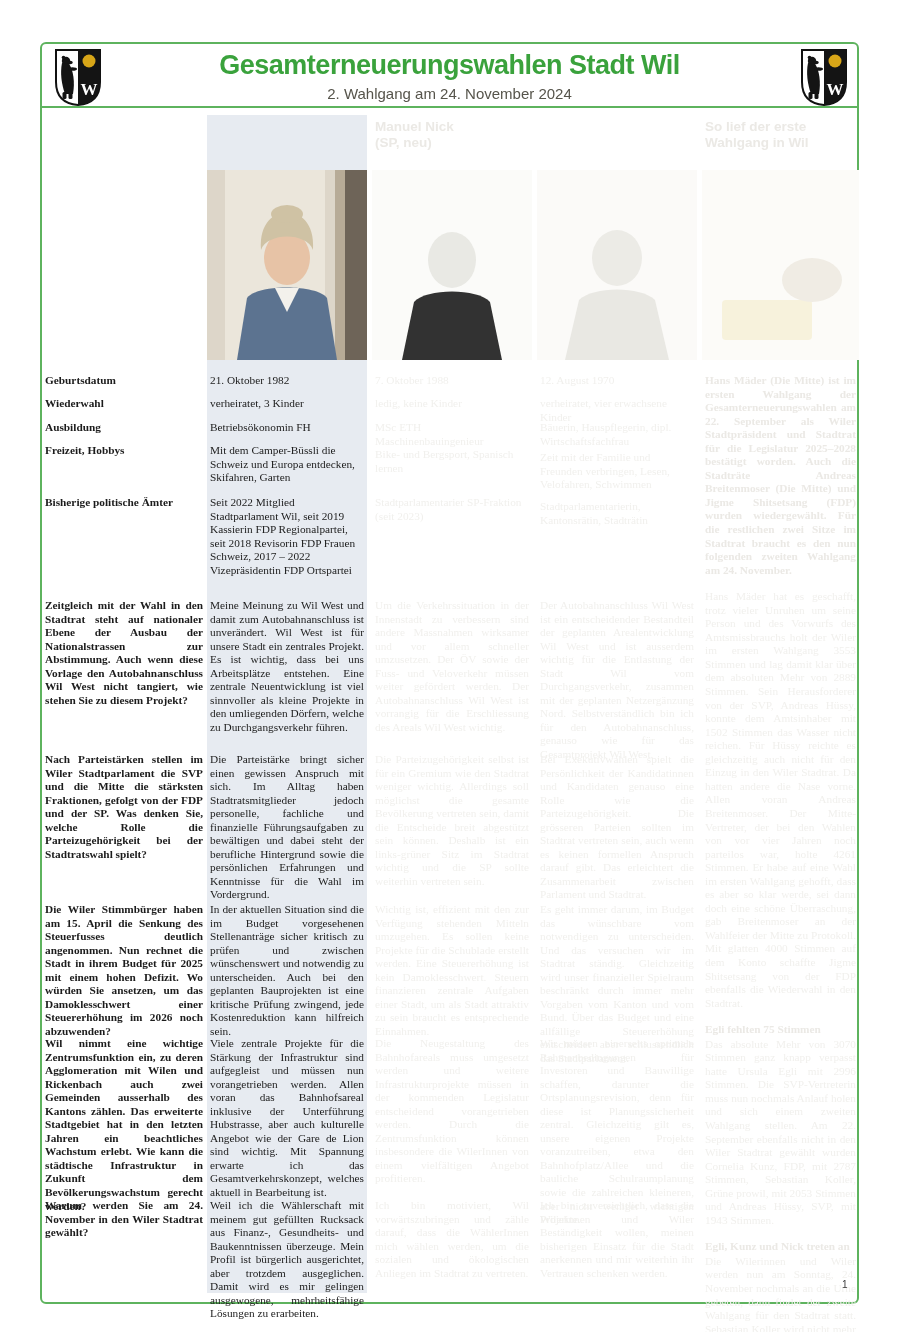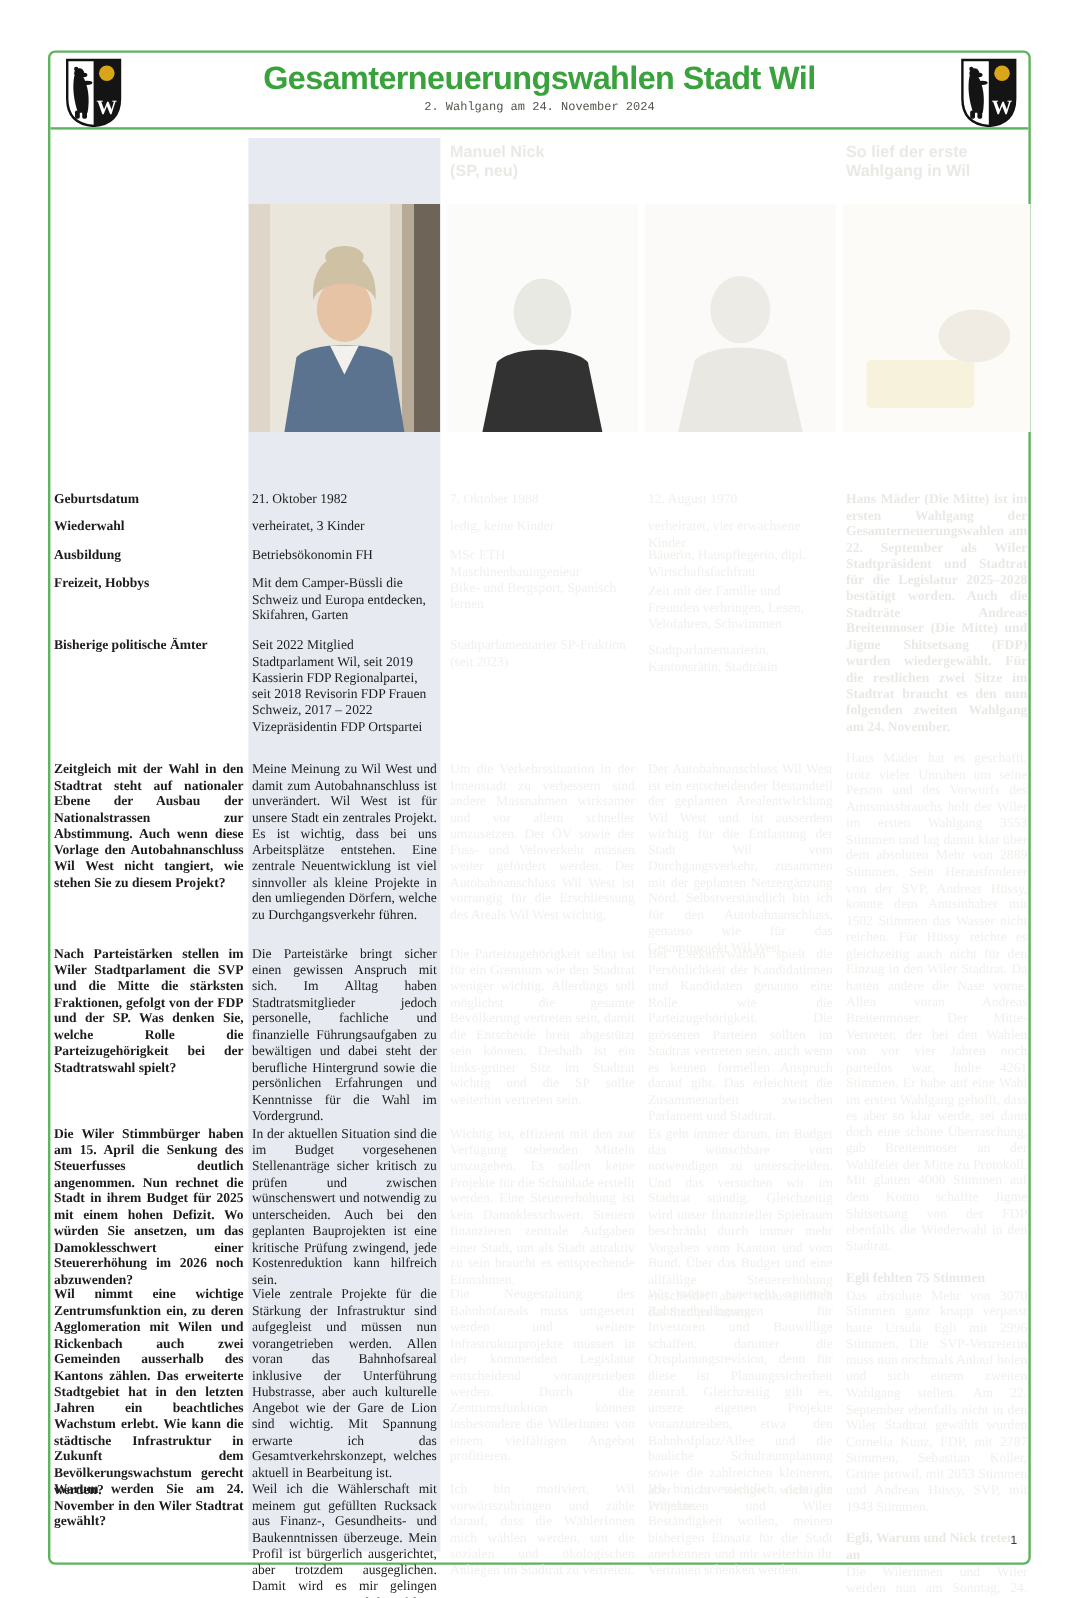--- a/index.html
+++ b/index.html
@@ -5,33 +5,33 @@
   html,body{margin:0;padding:0;background:#ffffff;}
   .sheet{position:relative;width:899px;height:1332px;background:#ffffff;overflow:hidden;
          font-family:"Liberation Serif",serif;color:#1c1c1c;}
   .frame{position:absolute;left:40px;top:42px;width:815px;height:1258px;
          border:2px solid #5eb35e;border-radius:6px;}
   .header-rule{position:absolute;left:42px;top:106px;width:815px;height:2px;background:#5eb35e;}
   .page-title{position:absolute;left:120px;right:120px;top:50px;text-align:center;
          font-family:"Liberation Sans",sans-serif;font-weight:bold;font-size:27px;
          letter-spacing:-0.5px;color:#3aa23c;}
   .page-subtitle{position:absolute;left:120px;right:120px;top:85px;text-align:center;
-         font-family:Liberation Mono, monospace;font-size:10px;color:#56544b;}
+         font-family:Liberation Sans, sans-serif;font-size:15px;color:#56544b;}
   .crest{position:absolute;top:48px;width:48px;height:58px;}
   .crest-left{left:54px;} .crest-right{left:800px;}
 
   .col{position:absolute;top:115px;height:1190px;}
   .col-labels{left:45px;width:158px;}
   .col-kunz{left:207px;width:160px;background:#e7ebf1;height:1178px;}
   .col-nick{left:372px;width:160px;}
   .col-egli{left:537px;width:160px;}
   .col-article{left:702px;width:157px;}
 
   .blk{position:absolute;left:0;width:100%;box-sizing:border-box;padding:0 3px;
-       font-size:11.3px;line-height:1.2;margin-top:36px;}
+       font-size:11.3px;line-height:1.2;}
   .col-labels .blk{padding:0;}
   .strong{font-weight:bold;}
   .just{text-align:justify;}
   .cand-name{font-family:"Liberation Sans",sans-serif;font-weight:bold;font-size:13.5px;
        line-height:1.18;padding:2px 3px;}
   .photo{position:absolute;left:0;width:160px;height:190px;overflow:hidden;}
   .photo svg{display:block;}
   .faded{color:#f1f0ed;}
   .faded-b{color:#ebe9e5;font-weight:bold;}
   .article-text p{margin:0 0 13px 0;}
@@ -173,19 +173,19 @@
         <rect width="157" height="190" fill="#fcfbf8"></rect>
         <rect x="20" y="130" width="90" height="40" rx="4" fill="#f6efd3" opacity="0.75"></rect>
         <ellipse cx="110" cy="110" rx="30" ry="22" fill="#f0ece4"></ellipse>
       </svg>
     </div>
     <div class="blk article-text" style="top:259px">
       <p class="faded-b just">Hans Mäder (Die Mitte) ist im ersten Wahlgang der Gesamterneuerungswahlen am 22. September als Wiler Stadtpräsident und Stadtrat für die Legislatur 2025–2028 bestätigt worden. Auch die Stadträte Andreas Breitenmoser (Die Mitte) und Jigme Shitsetsang (FDP) wurden wiedergewählt. Für die restlichen zwei Sitze im Stadtrat braucht es den nun folgenden zweiten Wahlgang am 24. November.</p>
       <p class="faded just">Hans Mäder hat es geschafft, trotz vieler Unruhen um seine Person und des Vorwurfs des Amtsmissbrauchs holt der Wiler im ersten Wahlgang 3553 Stimmen und lag damit klar über dem absoluten Mehr von 2889 Stimmen. Sein Herausforderer von der SVP, Andreas Hüssy, konnte dem Amtsinhaber mit 1502 Stimmen das Wasser nicht reichen. Für Hüssy reichte es gleichzeitig auch nicht für den Einzug in den Wiler Stadtrat. Da hatten andere die Nase vorne. Allen voran Andreas Breitenmoser. Der Mitte-Vertreter, der bei den Wahlen von vor vier Jahren noch parteilos war, holte 4261 Stimmen. Er habe auf eine Wahl im ersten Wahlgang gehofft, dass es aber so klar werde, sei dann doch eine schöne Überraschung, gab Breitenmoser an der Wahlfeier der Mitte zu Protokoll. Mit glatten 4000 Stimmen auf dem Konto schaffte Jigme Shitsetsang von der FDP ebenfalls die Wiederwahl in den Stadtrat.</p>
       <p class="faded-b subhead">Egli fehlten 75 Stimmen</p>
       <p class="faded just">Das absolute Mehr von 3070 Stimmen ganz knapp verpasst hatte Ursula Egli mit 2996 Stimmen. Die SVP-Vertreterin muss nun nochmals Anlauf holen und sich einem zweiten Wahlgang stellen. Am 22. September ebenfalls nicht in den Wiler Stadtrat gewählt wurden Cornelia Kunz, FDP, mit 2787 Stimmen, Sebastian Koller, Grüne prowil, mit 2053 Stimmen und Andreas Hüssy, SVP, mit 1943 Stimmen.</p>
-      <p class="faded-b subhead">Egli, Warum und Nick treten an</p>
+      <p class="faded-b subhead">Egli, Kunz und Nick treten an</p>
       <p class="faded just"><span>Die Wilerinnen und Wiler werden nun am Sonntag, 24. November nochmals an die Urne gebeten, dann findet der zweite Wahlgang für den Stadtrat statt. Sebastian Koller wird nicht mehr antreten. Man ist schon kurz nach dem ersten Wahlgang zur Einschätzung gelangt, dass die fehlenden Stimmen für Sebastian Koller im zweiten Wahlgang kaum aufzuholen wären, schrieben die Grünen prowil vor gut einem Monat. Eine Doppelkandidatur von SP und Grünen prowil wäre laut der Wiler Partei vielmehr mit dem Risiko verbunden, dass die SP ihr Mandat ganz verliert. Aus diesem Grund zogen sich die Grünen prowil aus dem Rennen um die zwei noch offenen Stadtratssitze zurück und empfehlen den SP-Kandidaten Manuel Nick zur Wahl. Auch Ursula Egli (SVP) und Cornelia Kunz (FDP) treten nochmals an. Die FDP selbst verzichtet darauf, eine Wahlempfehlung auszusprechen.</span></p>
     </div>
   </div>
 
   <div class="page-num">1</div>
 </div>
 
 </body></html>

